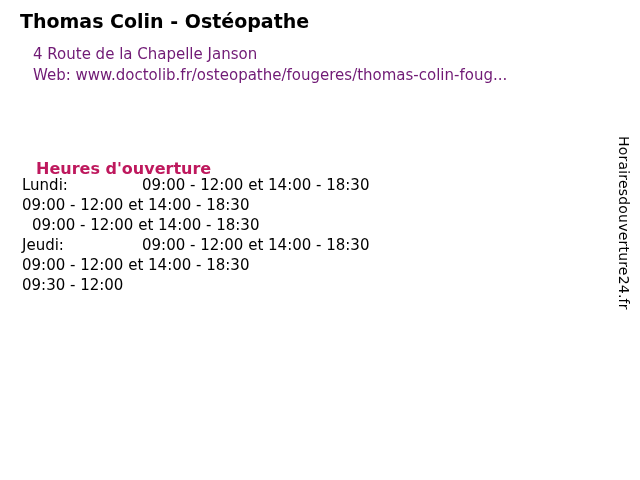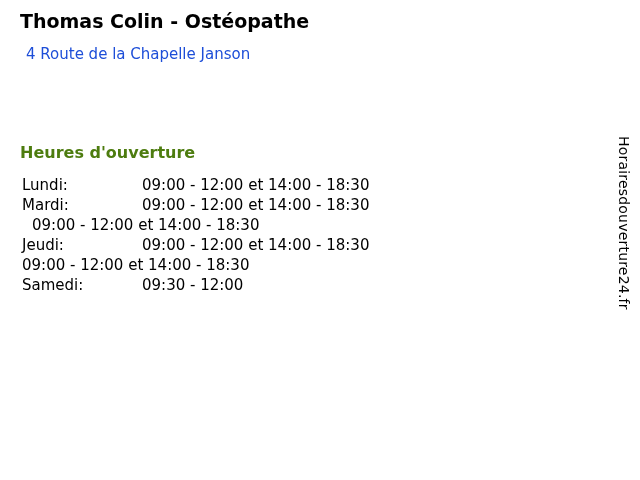--- a/index.html
+++ b/index.html
@@ -21,37 +21,37 @@
     left: 20px;
     top: 10px;
     margin: 0;
     font-size: 19px;
     font-weight: bold;
     color: #000000;
     white-space: nowrap;
   }
   .contact {
     position: absolute;
-    left: 26px;
+    left: 33px;
     top: 44px;
     font-size: 15px;
     line-height: 21px;
-    color: #1d4ed8;
+    color: #701a75;
   }
   .contact-line {
     white-space: nowrap;
   }
   .hours-heading {
     position: absolute;
     left: 20px;
     top: 143px;
-    margin: 0;
+    margin: 16px;
     font-size: 16px;
     font-weight: bold;
-    color: #4d7c0f;
+    color: #be185d;
     white-space: nowrap;
   }
   .hours-table {
     position: absolute;
     left: 22px;
     top: 175px;
     font-size: 15px;
     line-height: 20px;
   }
   .hours-row {
@@ -80,44 +80,43 @@
 </style>
 </head>
 <body>
 
 <div class="page">
 
   <h1 class="title">Thomas Colin - Ostéopathe</h1>
 
   <div class="contact">
     <div class="contact-line">4 Route de la Chapelle Janson</div>
+    <div class="contact-line"><span>Web:</span> <span>www.doctolib.fr/osteopathe/fougeres/thomas-colin-foug...</span></div>
   </div>
 
   <h2 class="hours-heading">Heures d'ouverture</h2>
 
   <div class="hours-table">
     <div class="hours-row">
       <span class="hours-day">Lundi:</span>
       <span class="hours-time">09:00 - 12:00 et 14:00 - 18:30</span>
     </div>
     <div class="hours-row">
-      <span class="hours-day">Mardi:</span>
       <span class="hours-time">09:00 - 12:00 et 14:00 - 18:30</span>
     </div>
     <div class="hours-row">
       <span class="hours-time">09:00 - 12:00 et 14:00 - 18:30</span>
     </div>
     <div class="hours-row">
       <span class="hours-day">Jeudi:</span>
       <span class="hours-time">09:00 - 12:00 et 14:00 - 18:30</span>
     </div>
     <div class="hours-row">
       <span class="hours-time">09:00 - 12:00 et 14:00 - 18:30</span>
     </div>
     <div class="hours-row">
-      <span class="hours-day">Samedi:</span>
       <span class="hours-time">09:30 - 12:00</span>
     </div>
   </div>
 
   <div class="watermark">Horairesdouverture24.fr</div>
 
 </div>
 
 </body></html>

